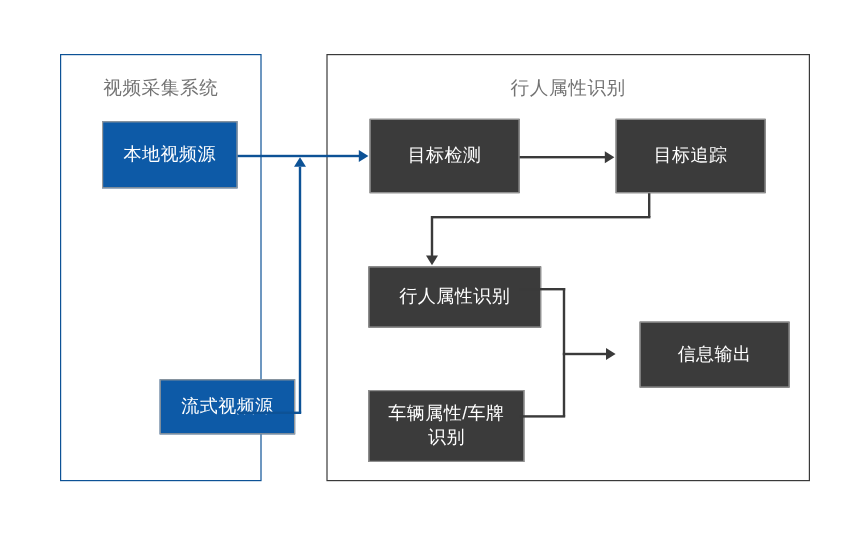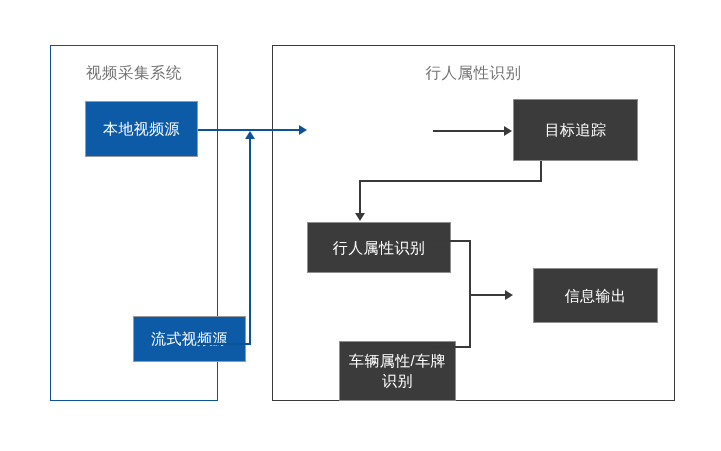--- a/index.html
+++ b/index.html
@@ -120,30 +120,33 @@
   </div>
 
   <div class="node node-blue" style="left:85px; top:316px; width:113px; height:46px;margin-left:48px;">
     <span class="node-inner">流式视频源</span>
   </div>
 
   <div class="panel panel-right">
     <div class="panel-title">行人属性识别</div>
   </div>
 
+  <div class="node node-dark" style="left:308px; top:99px; width:125px; height:62px;">
+    <span class="node-inner">目标检测</span>
+  </div>
 
   <div class="node node-dark" style="left:513px; top:99px; width:125px; height:62px;">
     <span class="node-inner">目标追踪</span>
   </div>
 
   <div class="node node-dark" style="left:307px; top:222px; width:144px; height:51px;">
     <span class="node-inner">行人属性识别</span>
   </div>
 
-  <div class="node node-dark" style="left:307px; top:341px; width:117px; height:60px;margin-left:32px;">
+  <div class="node node-dark" style="left:307px; top:325px; width:130px; height:60px;">
     <span class="node-inner">车辆属性/车牌
 识别</span>
   </div>
 
   <div class="node node-dark" style="left:513px; top:268px; width:125px; height:55px;margin-left:20px;">
     <span class="node-inner">信息输出</span>
   </div>
 
   <div class="ln ln-blue h" style="left:198px; top:129px; width:102px;"></div>
   <div class="arrow arrow-right-blue" style="left:299px; top:125px;"></div>

